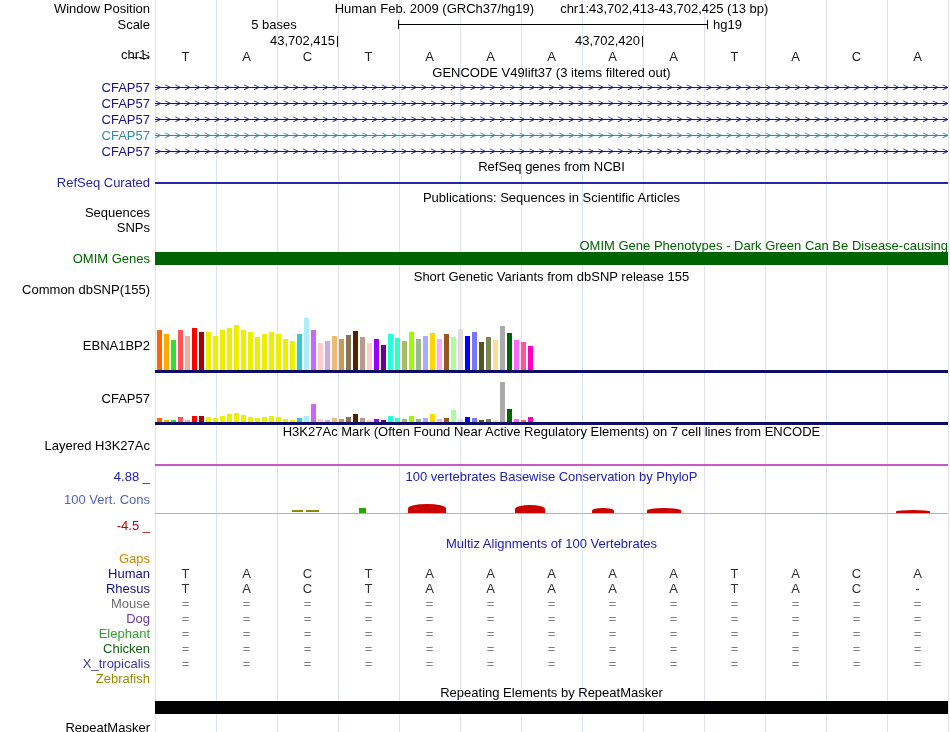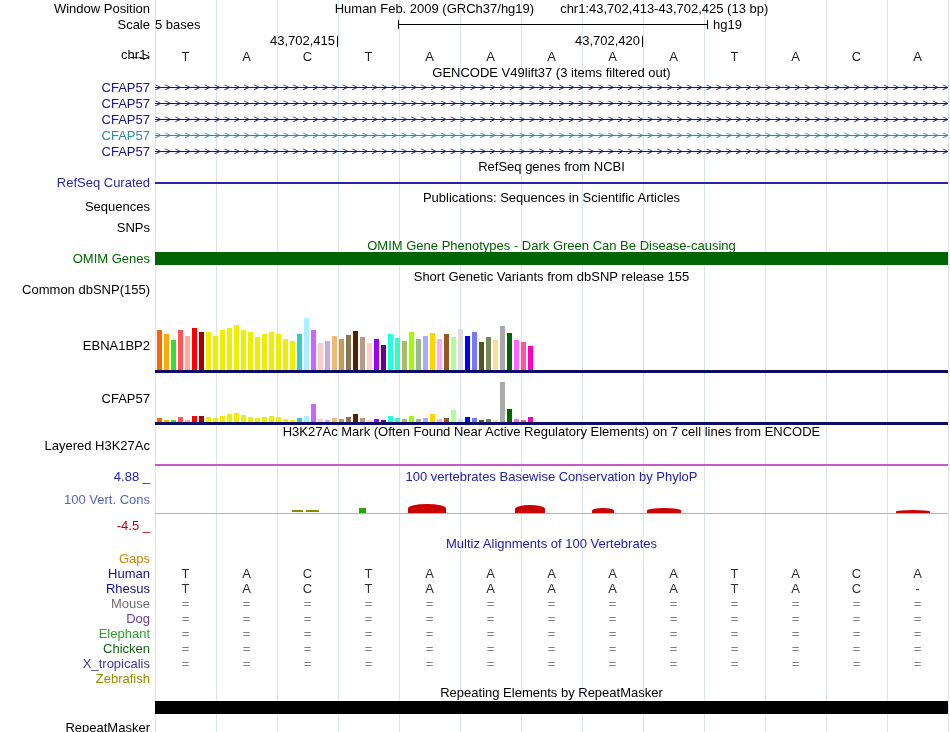--- a/index.html
+++ b/index.html
@@ -29,21 +29,21 @@
 
   <div class="grid"></div>
 
   <div class="lbl" style="top:2px">Window Position</div>
   <div class="hdr" style="top:2px">
     <span>Human Feb. 2009 (GRCh37/hg19)</span>
     <span>chr1:43,702,413-43,702,425 (13 bp)</span>
   </div>
 
   <div class="lbl" style="top:18px">Scale</div>
-  <div style="position:absolute;left:155px;top:18px;width:238px;text-align:left;height:14px;line-height:14px">5 bases</div>
+  <div style="position:absolute;left:155px;top:18px;width:238px;text-align:center;height:14px;line-height:14px">5 bases</div>
   <div style="position:absolute;left:398px;top:24px;width:310px;height:1px;background:#000"></div>
   <div class="tick" style="left:398px;top:20px;height:9px"></div>
   <div class="tick" style="left:707px;top:20px;height:9px"></div>
   <div style="position:absolute;left:713px;top:18px;height:14px;line-height:14px">hg19</div>
 
   <div class="lbl" style="top:48px">chr1:</div>
   <div style="position:absolute;left:155px;top:34px;width:180px;text-align:right;height:14px;line-height:14px">43,702,415</div>
   <div class="tick" style="left:337px;top:36px;height:11px"></div>
   <div style="position:absolute;left:460px;top:34px;width:180px;text-align:right;height:14px;line-height:14px">43,702,420</div>
   <div class="tick" style="left:642px;top:36px;height:11px"></div>
@@ -81,24 +81,24 @@
   <div class="garow" style="top: 129px; color: rgb(46, 140, 168);">&gt;&gt;&gt;&gt;&gt;&gt;&gt;&gt;&gt;&gt;&gt;&gt;&gt;&gt;&gt;&gt;&gt;&gt;&gt;&gt;&gt;&gt;&gt;&gt;&gt;&gt;&gt;&gt;&gt;&gt;&gt;&gt;&gt;&gt;&gt;&gt;&gt;&gt;&gt;&gt;&gt;&gt;&gt;&gt;&gt;&gt;&gt;&gt;&gt;&gt;&gt;&gt;&gt;&gt;&gt;&gt;&gt;&gt;&gt;&gt;&gt;&gt;&gt;&gt;&gt;&gt;&gt;&gt;&gt;&gt;&gt;&gt;&gt;&gt;&gt;&gt;&gt;&gt;&gt;&gt;&gt;&gt;&gt;&gt;&gt;&gt;&gt;&gt;&gt;&gt;&gt;&gt;&gt;&gt;&gt;&gt;&gt;&gt;&gt;&gt;&gt;&gt;&gt;&gt;&gt;&gt;&gt;&gt;&gt;&gt;&gt;&gt;&gt;&gt;&gt;&gt;&gt;&gt;&gt;&gt;</div>
 
   <div class="lbl" style="top: 145px; color: rgb(20, 20, 140);">CFAP57</div>
   <div class="garow" style="top: 145px; color: rgb(20, 20, 140);">&gt;&gt;&gt;&gt;&gt;&gt;&gt;&gt;&gt;&gt;&gt;&gt;&gt;&gt;&gt;&gt;&gt;&gt;&gt;&gt;&gt;&gt;&gt;&gt;&gt;&gt;&gt;&gt;&gt;&gt;&gt;&gt;&gt;&gt;&gt;&gt;&gt;&gt;&gt;&gt;&gt;&gt;&gt;&gt;&gt;&gt;&gt;&gt;&gt;&gt;&gt;&gt;&gt;&gt;&gt;&gt;&gt;&gt;&gt;&gt;&gt;&gt;&gt;&gt;&gt;&gt;&gt;&gt;&gt;&gt;&gt;&gt;&gt;&gt;&gt;&gt;&gt;&gt;&gt;&gt;&gt;&gt;&gt;&gt;&gt;&gt;&gt;&gt;&gt;&gt;&gt;&gt;&gt;&gt;&gt;&gt;&gt;&gt;&gt;&gt;&gt;&gt;&gt;&gt;&gt;&gt;&gt;&gt;&gt;&gt;&gt;&gt;&gt;&gt;&gt;&gt;&gt;&gt;&gt;&gt;</div>
 
   <div class="title" style="top:160px">RefSeq genes from NCBI</div>
   <div class="lbl" style="top: 176px; color: rgb(38, 38, 168);">RefSeq Curated</div>
   <div class="hline" style="top: 182px; height: 2px; background: rgb(38, 38, 168);"></div>
 
   <div class="title" style="top:191px">Publications: Sequences in Scientific Articles</div>
-  <div class="lbl" style="top:200px">Sequences</div>
+  <div class="lbl" style="top:206px">Sequences</div>
   <div class="lbl" style="top:221px">SNPs</div>
 
-  <div class="title" style="top: 239px; color: rgb(0, 100, 0);">OMIM Gene Phenotypes - Dark Green Can Be Disease-causing</div>
+  <div class="title" style="top: 239px; color: rgb(0, 100, 0); text-align: right;">OMIM Gene Phenotypes - Dark Green Can Be Disease-causing</div>
   <div class="lbl" style="top: 252px; color: rgb(0, 100, 0);">OMIM Genes</div>
   <div class="hline" style="top: 252px; height: 13px; background: rgb(0, 100, 0);"></div>
 
   <div class="title" style="top:270px">Short Genetic Variants from dbSNP release 155</div>
   <div class="lbl" style="top:283px">Common dbSNP(155)</div>
 
 
   <div class="lbl" style="top:339px">EBNA1BP2</div>
   <div class="bars" style="left:157px;top:318px;height:52px">
 

